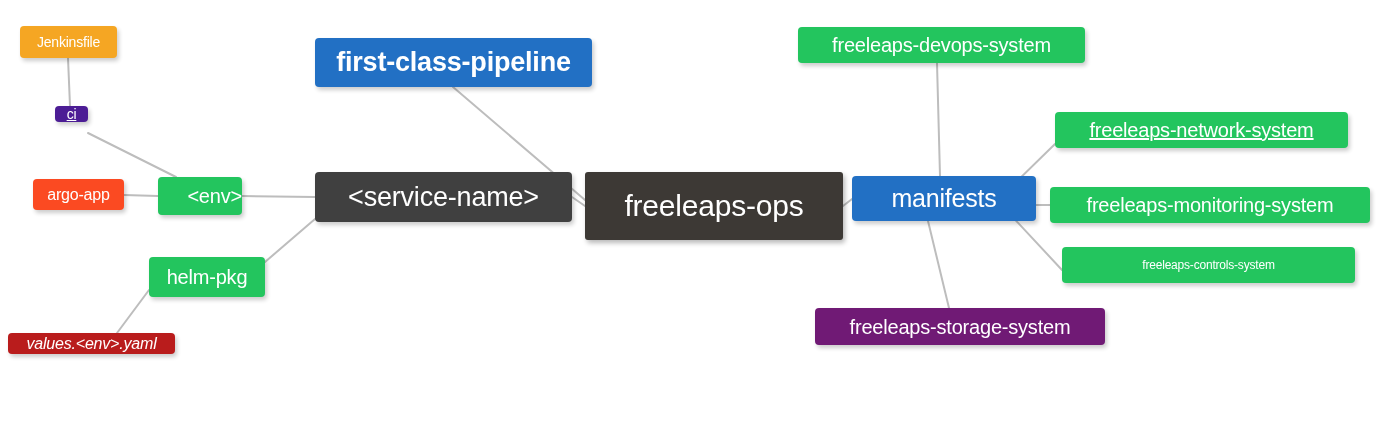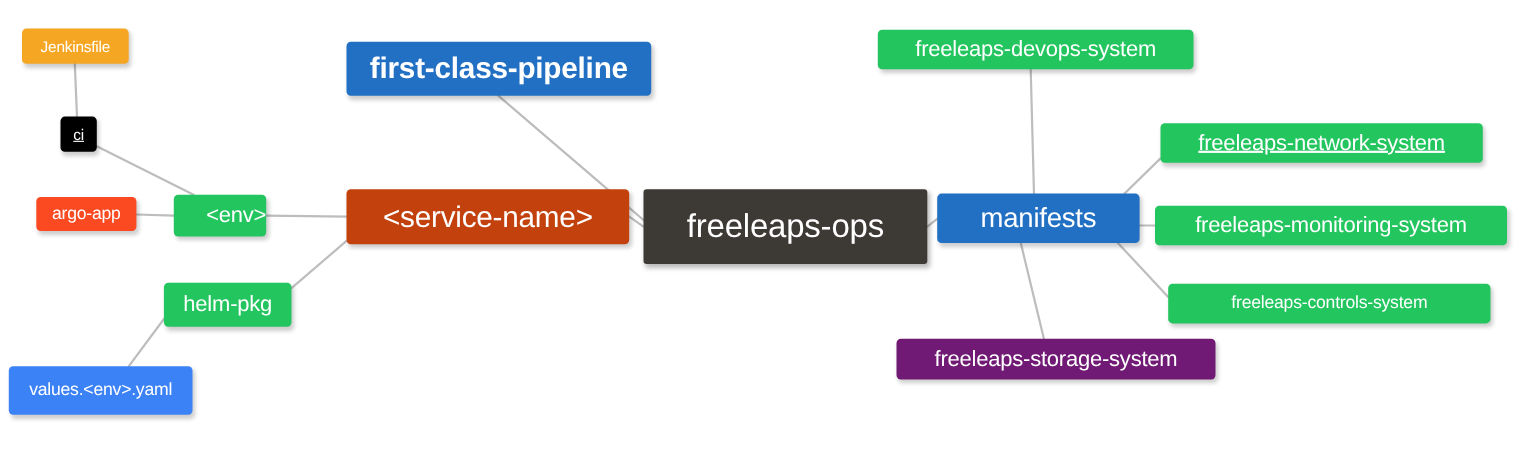--- a/index.html
+++ b/index.html
@@ -60,56 +60,56 @@
       <polyline points="940,176 937,63" fill="none" stroke="#bdbdbd" stroke-width="2" stroke-linecap="round" stroke-linejoin="round"></polyline>
       <polyline points="1008,190 1055,144" fill="none" stroke="#bdbdbd" stroke-width="2" stroke-linecap="round" stroke-linejoin="round"></polyline>
       <polyline points="1008,205 1050,205" fill="none" stroke="#bdbdbd" stroke-width="2" stroke-linecap="round" stroke-linejoin="round"></polyline>
       <polyline points="1008,212 1062,270" fill="none" stroke="#bdbdbd" stroke-width="2" stroke-linecap="round" stroke-linejoin="round"></polyline>
       <polyline points="928,221 949,308" fill="none" stroke="#bdbdbd" stroke-width="2" stroke-linecap="round" stroke-linejoin="round"></polyline>
     </svg>
   <div id="node-layer">
       <div class="node root" style="left: 585px; top: 172px; width: 258px; height: 68px; background: rgb(61, 57, 53); font-size: 30px; color: rgb(255, 255, 255);">
         <span>freeleaps-ops</span>
       </div>
-      <div class="node" style="left: 315px; top: 172px; width: 257px; height: 50px; background: #c2410c; font-size: 27px; color: rgb(255, 255, 255);">
+      <div class="node" style="left: 315px; top: 172px; width: 257px; height: 50px; background: #404040; font-size: 27px; color: rgb(255, 255, 255);">
         <span>&lt;service-name&gt;</span>
       </div>
       <div class="node" style="left: 315px; top: 38px; width: 277px; height: 49px; background: rgb(34, 112, 196); font-size: 27px; color: rgb(255, 255, 255); font-weight: bold;">
         <span>first-class-pipeline</span>
       </div>
       <div class="node" style="left: 852px; top: 176px; width: 184px; height: 45px; background: rgb(34, 112, 196); font-size: 25px; color: #ffffff;">
         <span>manifests</span>
       </div>
       <div class="node" style="left: 158px; top: 177px; width: 84px; height: 38px; background: rgb(35, 197, 94); font-size: 20px; color: rgb(255, 255, 255); justify-content: flex-end;">
         <span>&lt;env&gt;</span>
       </div>
       <div class="node" style="left: 149px; top: 257px; width: 116px; height: 40px; background: rgb(35, 197, 94); font-size: 20px; color: rgb(255, 255, 255);">
         <span>helm-pkg</span>
       </div>
       <div class="node" style="left: 20px; top: 26px; width: 97px; height: 32px; background: rgb(245, 166, 35); font-size: 14px; color: rgb(255, 255, 255);">
         <span>Jenkinsfile</span>
       </div>
-      <div class="node" style="left: 55px; top: 106px; width: 33px; height: 32px; background: #000000; font-size: 14px; color: rgb(255, 255, 255); text-decoration: underline;">
+      <div class="node" style="left: 55px; top: 106px; width: 33px; height: 16px; background: #4c1d95; font-size: 14px; color: rgb(255, 255, 255); text-decoration: underline;">
         <span>ci</span>
       </div>
       <div class="node" style="left: 33px; top: 179px; width: 91px; height: 31px; background: rgb(251, 74, 34); font-size: 16px; color: rgb(255, 255, 255);">
         <span>argo-app</span>
       </div>
-      <div class="node" style="left: 8px; top: 333px; width: 167px; height: 44px; background: #3b82f6; font-size: 16px; color: rgb(255, 255, 255);">
+      <div class="node" style="left: 8px; top: 333px; width: 167px; height: 21px; background: #b91c1c; font-size: 16px; color: rgb(255, 255, 255); font-style: italic;">
         <span>values.&lt;env&gt;.yaml</span>
       </div>
       <div class="node" style="left: 798px; top: 27px; width: 287px; height: 36px; background: rgb(35, 197, 94); font-size: 20px; color: rgb(255, 255, 255);">
         <span>freeleaps-devops-system</span>
       </div>
       <div class="node" style="left: 1055px; top: 112px; width: 293px; height: 36px; background: rgb(35, 197, 94); font-size: 20px; color: rgb(255, 255, 255); text-decoration: underline;">
         <span>freeleaps-network-system</span>
       </div>
       <div class="node" style="left: 1050px; top: 187px; width: 320px; height: 36px; background: rgb(35, 197, 94); font-size: 20px; color: rgb(255, 255, 255);">
         <span>freeleaps-monitoring-system</span>
       </div>
-      <div class="node" style="left: 1062px; top: 258px; width: 293px; height: 36px; background: rgb(35, 197, 94); font-size: 16px; color: rgb(255, 255, 255);">
+      <div class="node" style="left: 1062px; top: 247px; width: 293px; height: 36px; background: rgb(35, 197, 94); font-size: 12px; color: rgb(255, 255, 255);">
         <span>freeleaps-controls-system</span>
       </div>
       <div class="node" style="left: 815px; top: 308px; width: 290px; height: 37px; background: #701a75; font-size: 20px; color: rgb(255, 255, 255);">
         <span>freeleaps-storage-system</span>
       </div>
     </div>
 </div>
 
 </body></html>

